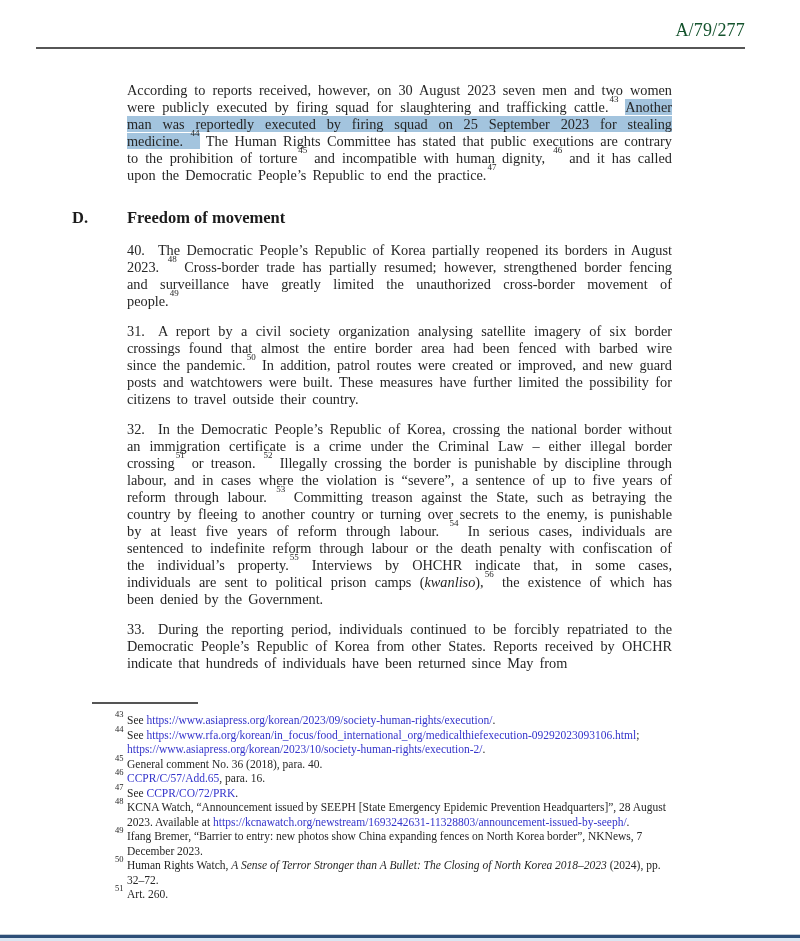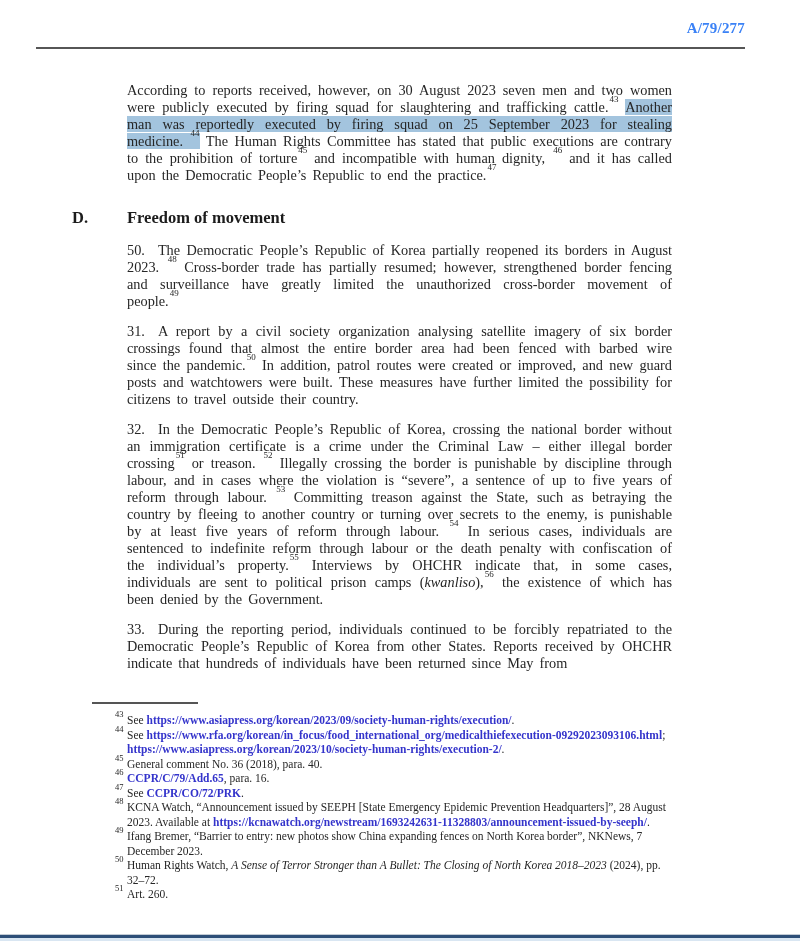--- a/index.html
+++ b/index.html
@@ -6,21 +6,21 @@
   .page{
     position:relative;
     width:800px;height:941px;
     background:#ffffff;
     overflow:hidden;
     font-family:"Liberation Serif","DejaVu Serif",serif;
     color:#262626;
   }
   .doc-symbol{
     position:absolute;top:20px;right:55px;
-    font-size:15px;font-weight:bold;letter-spacing:.2px;color:#3b82f6;
+    font-size:18px;font-weight:normal;letter-spacing:.2px;color:#14532d;
   }
   .header-rule{
     position:absolute;top:47px;left:36px;width:709px;height:2px;
     background:#565656;
   }
   .content{
     position:absolute;left:127px;top:62px;width:545px;margin-top:20px;
   }
   .body-para{
     margin:0 0 13px 0;
@@ -38,21 +38,20 @@
   sup.ref{
     font-size:9px;line-height:0;position:relative;top:-4.5px;margin-left:1px;
   }
   .hl{background:var(--hl,#a3c4de);}
   em{}
   .link{
     color:var(--link,#3434cb);
     text-decoration:none;
     overflow-wrap:anywhere;
     cursor:pointer;
-    font-weight:bold;
   }
   .fn-sep{
     margin:30px 0 9px -35px;width:106px;height:0;
     border-top:2px solid #555;
   }
   .footnotes{
     font-size:11.5px;line-height:14.5px;color:#262626;
     text-align:left;width:540px;
   }
   .fn{position:relative;margin:0;padding:0;}
@@ -77,33 +76,33 @@
   <div class="content">
 
     <p class="body-para"><span>According to reports received, however, on 30 August 2023 seven men and two women were publicly executed by firing squad for slaughtering and trafficking cattle.</span><sup class="ref">43</sup><span> </span><span class="hl"><span>Another man was reportedly executed by firing squad on 25 September 2023 for stealing medicine. </span><sup class="ref">44</sup></span><span> The Human Rights Committee has stated that public executions are contrary to the prohibition of torture</span><sup class="ref">45</sup><span> and incompatible with human dignity, </span><sup class="ref">46</sup><span> and it has called upon the Democratic People’s Republic to end the practice.</span><sup class="ref">47</sup></p>
 
     <h2 class="section-heading">
       <span class="section-letter">D.</span>
       <span class="section-title">Freedom of movement</span>
     </h2>
 
     <div id="paras">
-        <p class="body-para"><span class="para-num">50.</span><span>The Democratic People’s Republic of Korea partially reopened its borders in August 2023. </span><sup class="ref">48</sup><span> Cross-border trade has partially resumed; however, strengthened border fencing and surveillance have greatly limited the unauthorized cross-border movement of people.</span><sup class="ref">49</sup></p>
+        <p class="body-para"><span class="para-num">40.</span><span>The Democratic People’s Republic of Korea partially reopened its borders in August 2023. </span><sup class="ref">48</sup><span> Cross-border trade has partially resumed; however, strengthened border fencing and surveillance have greatly limited the unauthorized cross-border movement of people.</span><sup class="ref">49</sup></p>
         <p class="body-para"><span class="para-num">31.</span><span>A report by a civil society organization analysing satellite imagery of six border crossings found that almost the entire border area had been fenced with barbed wire since the pandemic.</span><sup class="ref">50</sup><span> In addition, patrol routes were created or improved, and new guard posts and watchtowers were built. These measures have further limited the possibility for citizens to travel outside their country.</span></p>
         <p class="body-para"><span class="para-num">32.</span><span>In the Democratic People’s Republic of Korea, crossing the national border without an immigration certificate is a crime under the Criminal Law – either illegal border crossing</span><sup class="ref">51</sup><span> or treason. </span><sup class="ref">52</sup><span> Illegally crossing the border is punishable by discipline through labour, and in cases where the violation is “severe”, a sentence of up to five years of reform through labour. </span><sup class="ref">53</sup><span> Committing treason against the State, such as betraying the country by fleeing to another country or turning over secrets to the enemy, is punishable by at least five years of reform through labour. </span><sup class="ref">54</sup><span> In serious cases, individuals are sentenced to indefinite reform through labour or the death penalty with confiscation of the individual’s property.</span><sup class="ref">55</sup><span> Interviews by OHCHR indicate that, in some cases, individuals are sent to political prison camps (</span><em>kwanliso</em><span>),</span><sup class="ref">56</sup><span> the existence of which has been denied by the Government.</span></p>
         <p class="body-para"><span class="para-num">33.</span><span>During the reporting period, individuals continued to be forcibly repatriated to the Democratic People’s Republic of Korea from other States. Reports received by OHCHR indicate that hundreds of individuals have been returned since May from</span></p>
       </div>
 
     <div class="fn-sep"></div>
 
     <div id="footnotes" class="footnotes">
         <div class="fn"><sup class="fn-num">43</sup><span><span>See </span><span class="link">https://www.asiapress.org/korean/2023/09/society-human-rights/execution/</span><span>.</span></span></div>
         <div class="fn"><sup class="fn-num">44</sup><span><span>See </span><span class="link">https://www.rfa.org/korean/in_focus/food_international_org/medicalthiefexecution-09292023093106.html</span><span>; </span><span class="link">https://www.asiapress.org/korean/2023/10/society-human-rights/execution-2/</span><span>.</span></span></div>
         <div class="fn"><sup class="fn-num">45</sup><span><span>General comment No. 36 (2018), para. 40.</span></span></div>
-        <div class="fn"><sup class="fn-num">46</sup><span><span class="link">CCPR/C/79/Add.65</span><span>, para. 16.</span></span></div>
+        <div class="fn"><sup class="fn-num">46</sup><span><span class="link">CCPR/C/57/Add.65</span><span>, para. 16.</span></span></div>
         <div class="fn"><sup class="fn-num">47</sup><span><span>See </span><span class="link">CCPR/CO/72/PRK</span><span>.</span></span></div>
         <div class="fn"><sup class="fn-num">48</sup><span><span>KCNA Watch, “Announcement issued by SEEPH [State Emergency Epidemic Prevention Headquarters]”, 28 August 2023. Available at </span><span class="link">https://kcnawatch.org/newstream/1693242631-11328803/announcement-issued-by-seeph/</span><span>.</span></span></div>
         <div class="fn"><sup class="fn-num">49</sup><span><span>Ifang Bremer, “Barrier to entry: new photos show China expanding fences on North Korea border”, NKNews, 7 December 2023.</span></span></div>
         <div class="fn"><sup class="fn-num">50</sup><span><span>Human Rights Watch, </span><em>A Sense of Terror Stronger than A Bullet: The Closing of North Korea 2018–2023</em><span> (2024), pp. 32–72.</span></span></div>
         <div class="fn"><sup class="fn-num">51</sup><span><span>Art. 260.</span></span></div>
       </div>
 
   </div>
 
   <div class="bottom-edge">

